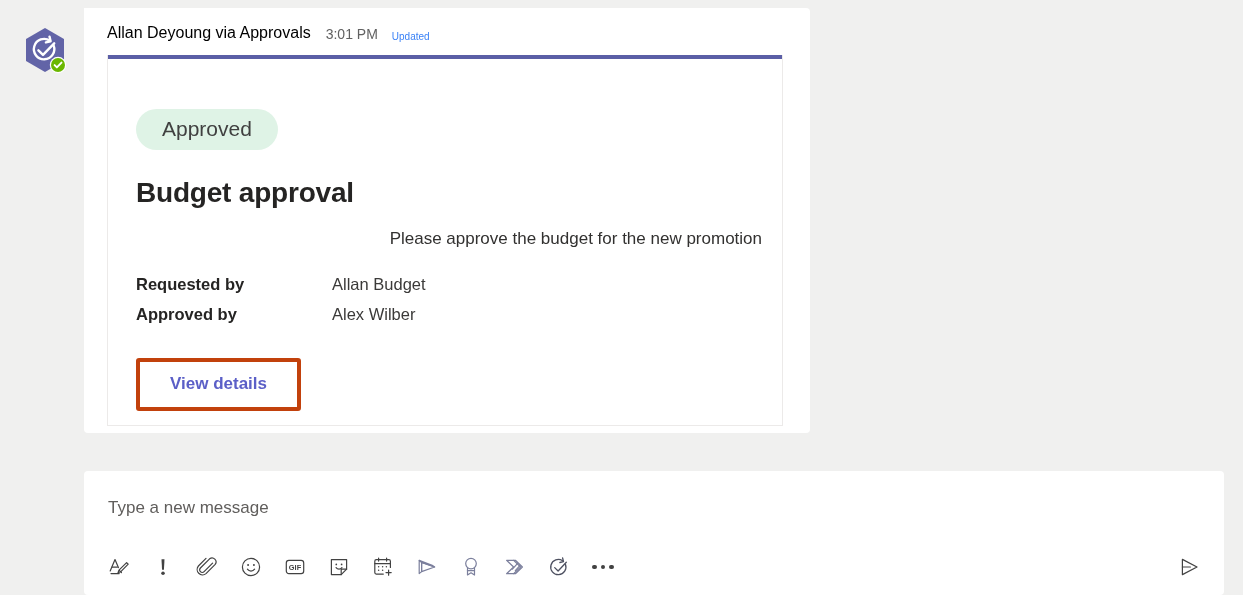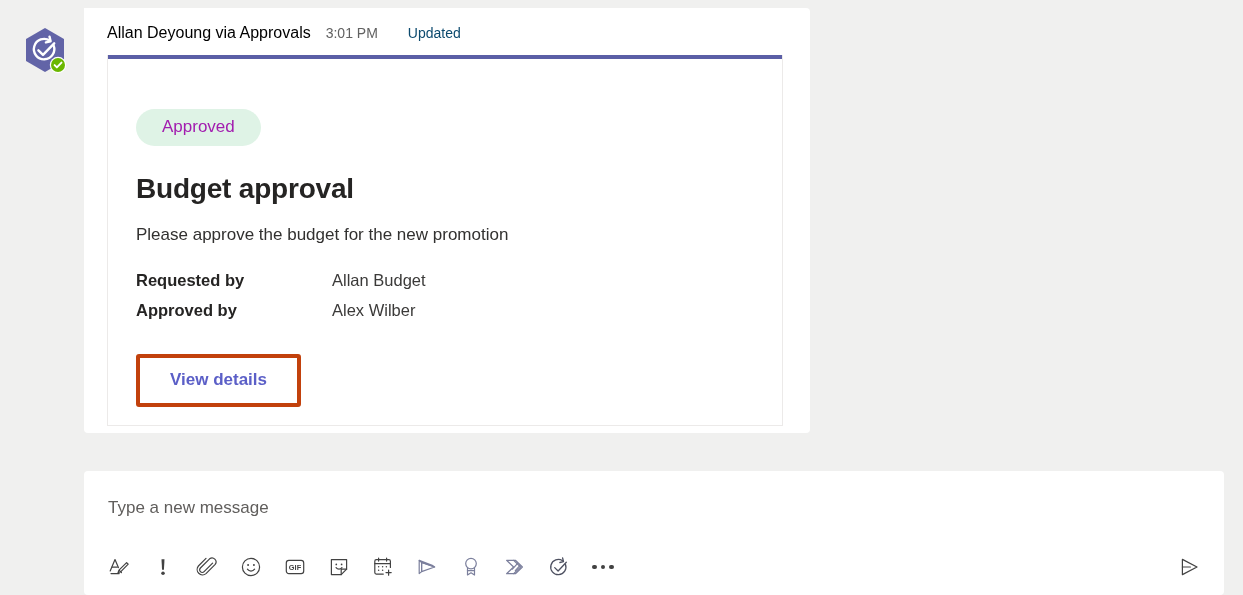--- a/index.html
+++ b/index.html
@@ -41,32 +41,32 @@
     height: 425px;
     background: #ffffff;
     border-radius: 0 4px 4px 4px;
   }
 
   #message-header {
     position: absolute;
     left: 23px;
     top: 16px;
     display: flex;
-    align-items: center;
+    align-items: flex-end;
     white-space: nowrap;
   }
   #message-time {
     font-size: 14px;
     color: #616161;
     margin-left: 15px;
   }
   #message-status {
-    font-size: 14px;
-    color: #0c4a6e;
-    margin-left: 30px;
+    font-size: 10px;
+    color: #3b82f6;
+    margin-left: 14px;
   }
 
   
   #approval-card {
     position: absolute;
     left: 23px;
     top: 47px;
     width: 676px;
     height: 371px;
     background: #ffffff;
@@ -86,39 +86,40 @@
   #card-body {
     position: absolute;
     left: 28px;
     top: 54px;
     right: 20px;
   }
 
   #status-badge {
     display: inline-block;
     background: #dff3e6;
-    color: #a21caf;
-    font-size: 17px;
+    color: #404040;
+    font-size: 21px;
     padding: 9px 26px 11px 26px;
     border-radius: 22px;
     line-height: 1;
   }
 
   #card-title {
     font-size: 28px;
     font-weight: bold;
     color: #252423;
     margin-top: 27px;
     letter-spacing: -0.2px;
   }
 
   #card-description {
     font-size: 17px;
     color: #323130;
     margin-top: 20px;
+    text-align: right;
   }
 
   #facts-table {
     margin-top: 22px;
     border-collapse: collapse;
   }
   #facts-table td {
     padding: 0 0 3px 0;
     font-size: 16.5px;
     vertical-align: top;

